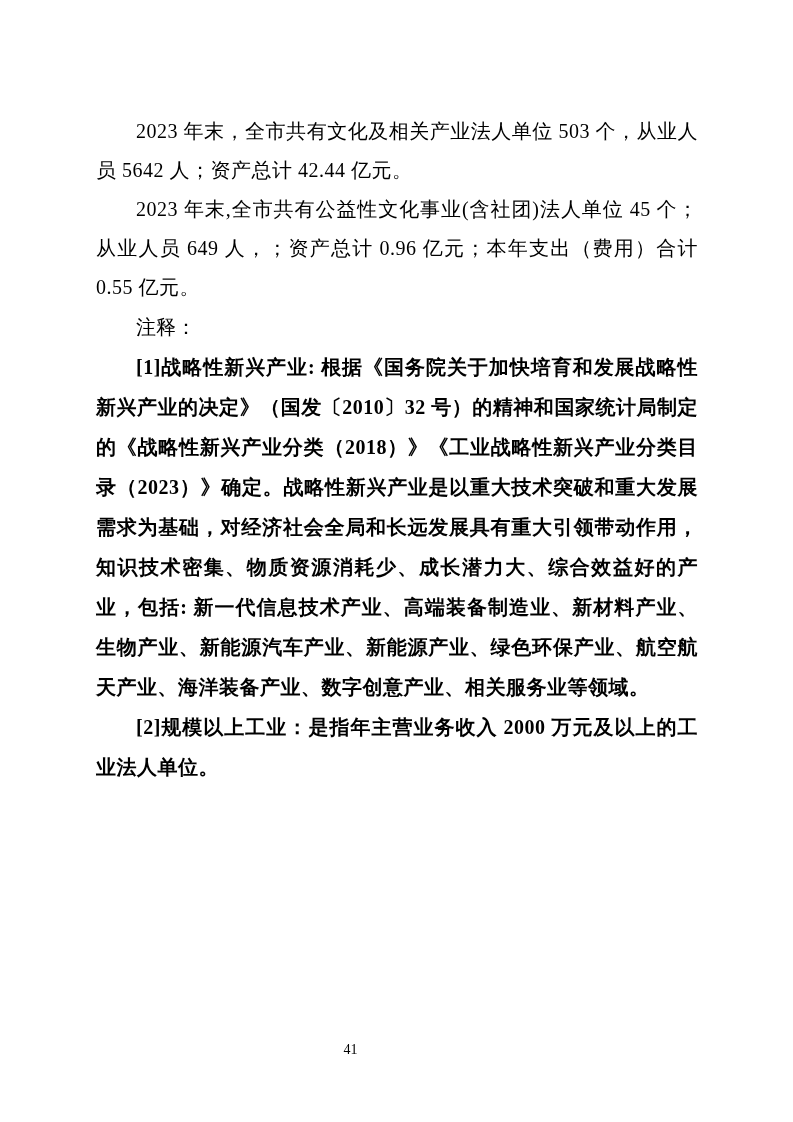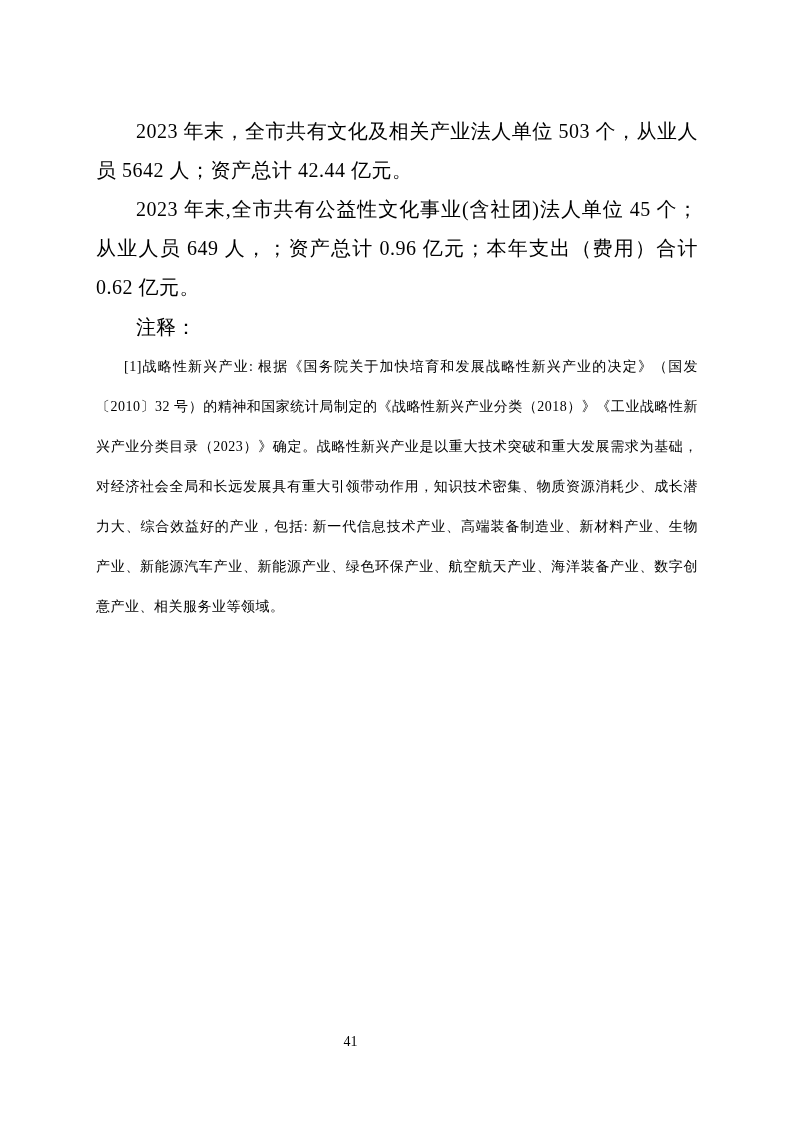--- a/index.html
+++ b/index.html
@@ -26,50 +26,52 @@
   .para {
     margin: 0;
     font-size: 20px;
     line-height: 39px;
     text-align: justify;
     text-indent: 2em;
     letter-spacing: 0.5px;
   }
   .note {
     margin: 0;
-    font-size: 14px;
+    font-size: 20px;
     line-height: 40px;
     text-align: justify;
     text-indent: 2em;
     letter-spacing: 0.5px;
+    font-weight: bold;
   }
   .notes-heading {
     margin: 0;
     font-size: 20px;
     line-height: 40px;
     font-weight: normal;
     text-indent: 2em;
     font-family: "Liberation Sans", "DejaVu Sans", sans-serif;
   }
   .page-number {
     position: absolute;
-    bottom: 72px;
+    bottom: 64px;
     left: 0;
     width: 100%;
     text-align: center;
     font-size: 14px;
     line-height: 16px;
     color: #000000;
     font-family: "Liberation Serif", "DejaVu Serif", serif;
   }
 </style>
 </head>
 <body>
 
 <div class="page">
   <div class="content">
     <p class="para">2023 年末，全市共有文化及相关产业法人单位 503 个，从业人员 5642 人；资产总计 42.44 亿元。</p>
-    <p class="para">2023 年末,全市共有公益性文化事业(含社团)法人单位 45 个；从业人员 649 人，；资产总计 0.96 亿元；本年支出（费用）合计 0.62 亿元。</p>
+    <p class="para">2023 年末,全市共有公益性文化事业(含社团)法人单位 45 个；从业人员 649 人，；资产总计 0.96 亿元；本年支出（费用）合计 0.55 亿元。</p>
     <p class="notes-heading">注释：</p>
     <p class="note">[1]战略性新兴产业: 根据《国务院关于加快培育和发展战略性新兴产业的决定》（国发〔2010〕32 号）的精神和国家统计局制定的《战略性新兴产业分类（2018）》《工业战略性新兴产业分类目录（2023）》确定。战略性新兴产业是以重大技术突破和重大发展需求为基础，对经济社会全局和长远发展具有重大引领带动作用，知识技术密集、物质资源消耗少、成长潜力大、综合效益好的产业，包括: 新一代信息技术产业、高端装备制造业、新材料产业、生物产业、新能源汽车产业、新能源产业、绿色环保产业、航空航天产业、海洋装备产业、数字创意产业、相关服务业等领域。</p>
+    <p class="note">[2]规模以上工业：是指年主营业务收入 2000 万元及以上的工业法人单位。</p>
   </div>
   <div class="page-number">41</div>
 </div>
 
 </body></html>

